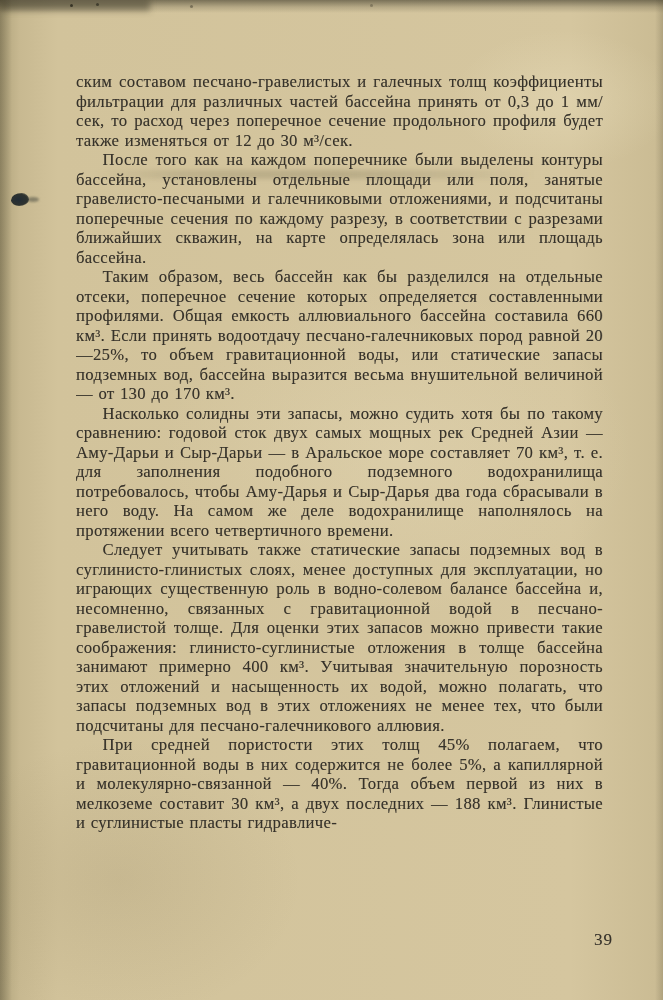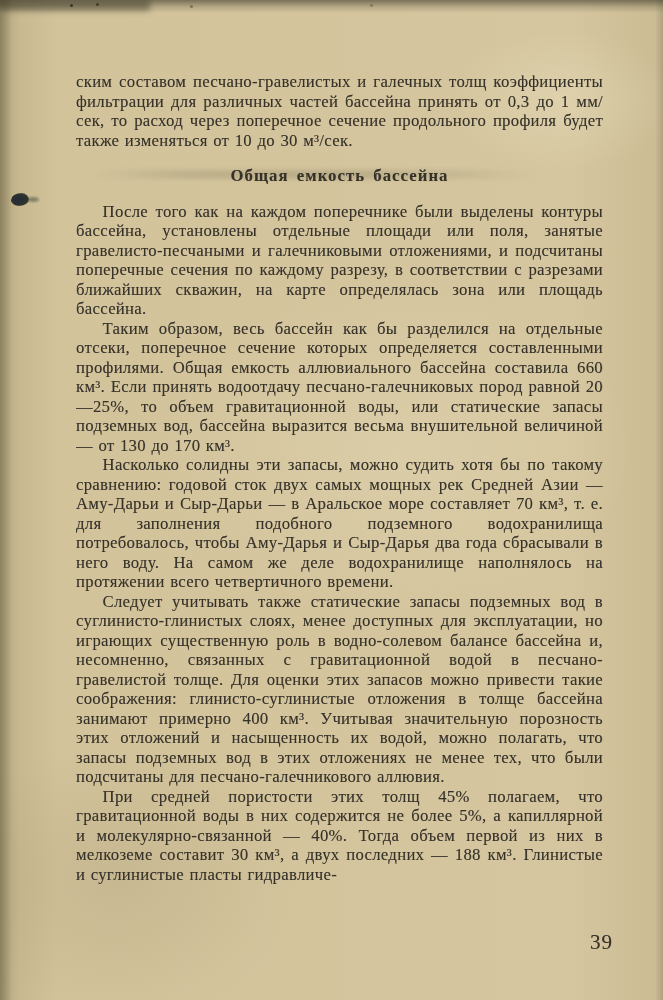--- a/index.html
+++ b/index.html
@@ -124,42 +124,41 @@
       font-size: 16.6px;
       font-weight: bold;
       letter-spacing: 1.1px;
       word-spacing: 3px;
     }
     .page-number {
       position: absolute;
       right: 50px;
       top: 930px;
       color: #36322a;
-      font-size: 21px;
+      font-size: 17px;
       letter-spacing: 1px;
       text-shadow: 0.3px 0.3px 0 rgba(54,50,43,0.35);
     }
   </style>
 </head>
 <body>
 
 <div class="scan">
 
   <div class="edge-top"></div>
   <div class="edge-top-corner"></div>
   <div class="edge-left"></div>
   <div class="edge-right"></div>
   <div class="specks"></div>
   <div class="ink-spot"></div>
   <div class="smudge"></div>
 
   <div class="text-block">
-    <p class="continuation">ским составом песчано-гравелистых и галечных толщ коэффициенты фильтрации для различных частей бассейна принять от 0,3 до 1 мм/сек, то расход через поперечное сечение продольного профиля будет также изменяться от 10 до 30 м³/сек.</p>
+    <p class="continuation">ским составом песчано-гравелистых и галечных толщ коэффициенты фильтрации для различных частей бассейна принять от 0,3 до 1 мм/сек, то расход через поперечное сечение продольного профиля будет также изменяться от 12 до 30 м³/сек.</p>
 
-    <h2 class="heading">Общая емкость бассейна</h2>
 
     <p class="para">После того как на каждом поперечнике были выделены контуры бассейна, установлены отдельные площади или поля, занятые гравелисто-песчаными и галечниковыми отложениями, и подсчитаны поперечные сечения по каждому разрезу, в соответствии с разрезами ближайших скважин, на карте определялась зона или площадь бассейна.</p>
 
     <p class="para">Таким образом, весь бассейн как бы разделился на отдельные отсеки, поперечное сечение которых определяется составленными профилями. Общая емкость аллювиального бассейна составила 660 км³. Если принять водоотдачу песчано-галечниковых пород равной 20—25%, то объем гравитационной воды, или статические запасы подземных вод, бассейна выразится весьма внушительной величиной — от 130 до 170 км³.</p>
 
     <p class="para">Насколько солидны эти запасы, можно судить хотя бы по такому сравнению: годовой сток двух самых мощных рек Средней Азии — Аму-Дарьи и Сыр-Дарьи — в Аральское море составляет 70 км³, т. е. для заполнения подобного подземного водохранилища потребовалось, чтобы Аму-Дарья и Сыр-Дарья два года сбрасывали в него воду. На самом же деле водохранилище наполнялось на протяжении всего четвертичного времени.</p>
 
     <p class="para">Следует учитывать также статические запасы подземных вод в суглинисто-глинистых слоях, менее доступных для эксплуатации, но играющих существенную роль в водно-солевом балансе бассейна и, несомненно, связанных с гравитационной водой в песчано-гравелистой толще. Для оценки этих запасов можно привести такие соображения: глинисто-суглинистые отложения в толще бассейна занимают примерно 400 км³. Учитывая значительную порозность этих отложений и насыщенность их водой, можно полагать, что запасы подземных вод в этих отложениях не менее тех, что были подсчитаны для песчано-галечникового аллювия.</p>
 
     <p class="para">При средней пористости этих толщ 45% полагаем, что гравитационной воды в них содержится не более 5%, а капиллярной и молекулярно-связанной — 40%. Тогда объем первой из них в мелкоземе составит 30 км³, а двух последних — 188 км³. Глинистые и суглинистые пласты гидравличе-</p>

